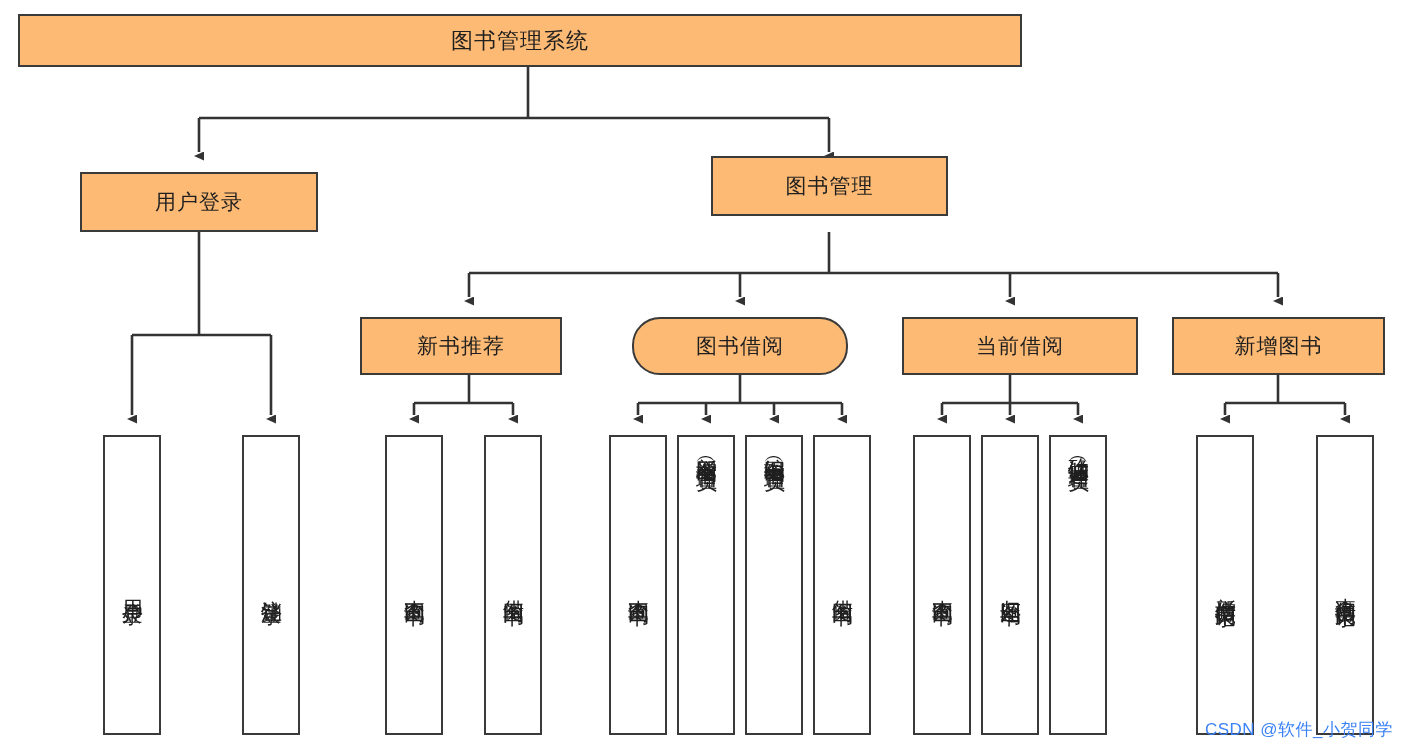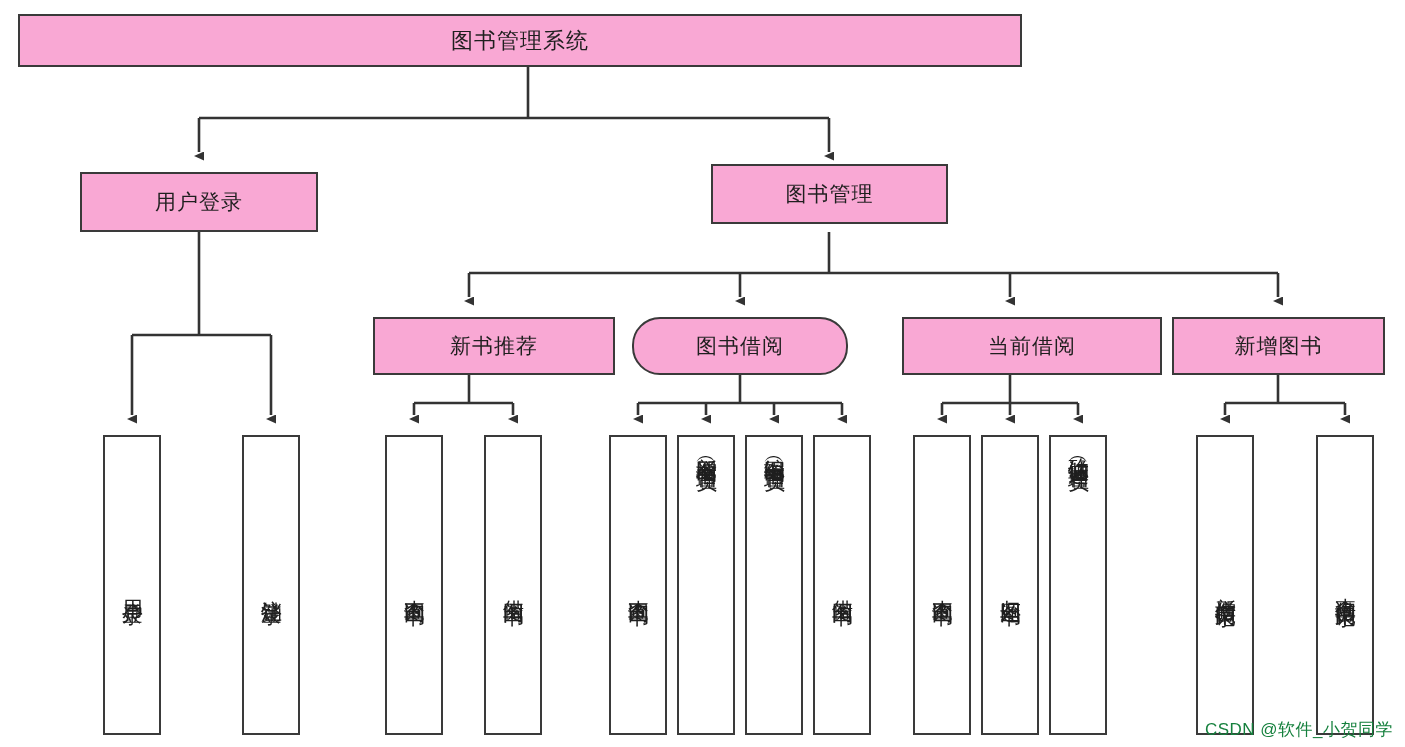--- a/index.html
+++ b/index.html
@@ -19,21 +19,21 @@
   #wires{
     position:absolute;
     left:0;top:0;
     width:1405px;height:747px;
     pointer-events:none;
   }
   
   .node{
     position:absolute;
     box-sizing:border-box;
-    background:#f9a8d4;
+    background:#fdba74;
     border:2.2px solid #3a3a3a;
     display:flex;
     align-items:center;
     justify-content:center;
     text-align:center;
   }
   .node .lbl{
     font-size:21px;
     line-height:1.15;
     letter-spacing:1px;
@@ -71,21 +71,21 @@
   .leaf.align-top{
     align-items:flex-start;
   }
 
   
   #watermark{
     position:absolute;
     right:12px;
     bottom:6px;
     font-size:17px;
-    color:#15803d;
+    color:#3b82f6;
     letter-spacing:0.5px;
     white-space:nowrap;
   }
 </style>
 </head>
 <body>
 
 <div id="canvas">
 
   <svg id="wires" viewBox="0 0 1405 747" width="1405" height="747" xmlns="http://www.w3.org/2000/svg">
@@ -141,33 +141,33 @@
   </svg>
 
   <div class="node root" style="left:18px;top:14px;width:1004px;height:53px;">
     <span class="lbl">图书管理系统</span>
   </div>
 
   <div class="node lvl2" style="left:80px;top:172px;width:238px;height:60px;">
     <span class="lbl">用户登录</span>
   </div>
 
-  <div class="node lvl2" style="left:711px;top:164px;width:237px;height:60px;">
+  <div class="node lvl2" style="left:711px;top:156px;width:237px;height:60px;">
     <span class="lbl">图书管理</span>
   </div>
 
-  <div class="node lvl3" style="left:373px;top:317px;width:242px;height:58px;">
+  <div class="node lvl3" style="left:360px;top:317px;width:202px;height:58px;">
     <span class="lbl">新书推荐</span>
   </div>
 
   <div class="node lvl3" style="left:632px;top:317px;width:216px;height:58px;border-radius:28px;">
     <span class="lbl">图书借阅</span>
   </div>
 
-  <div class="node lvl3" style="left:902px;top:317px;width:260px;height:58px;">
+  <div class="node lvl3" style="left:902px;top:317px;width:236px;height:58px;">
     <span class="lbl">当前借阅</span>
   </div>
 
   <div class="node lvl3" style="left:1172px;top:317px;width:213px;height:58px;">
     <span class="lbl">新增图书</span>
   </div>
 
   <div class="leaf" style="left:103px;top:435px;width:58px;height:300px;">
     <span class="vlbl">用户登录</span>
   </div>

